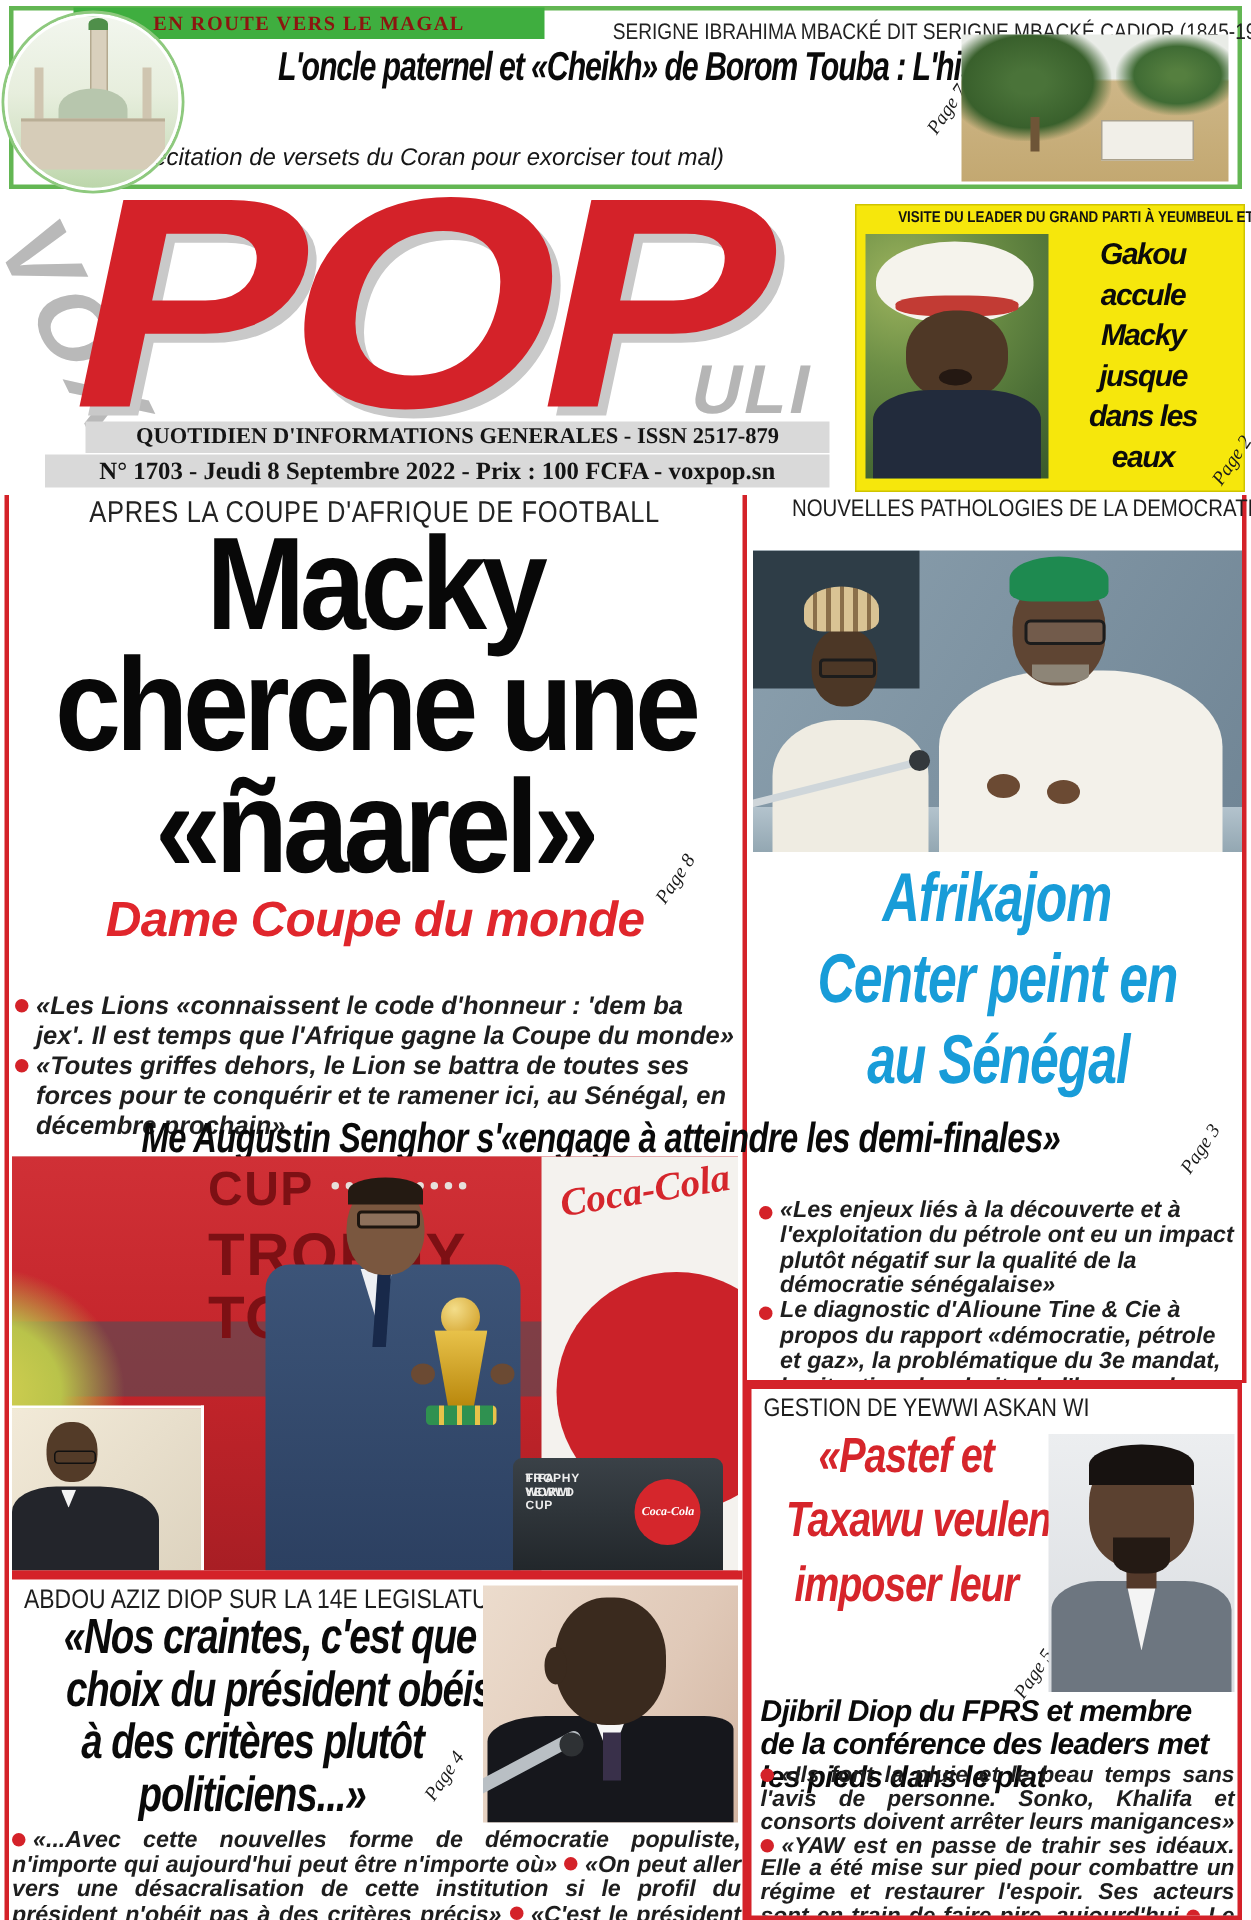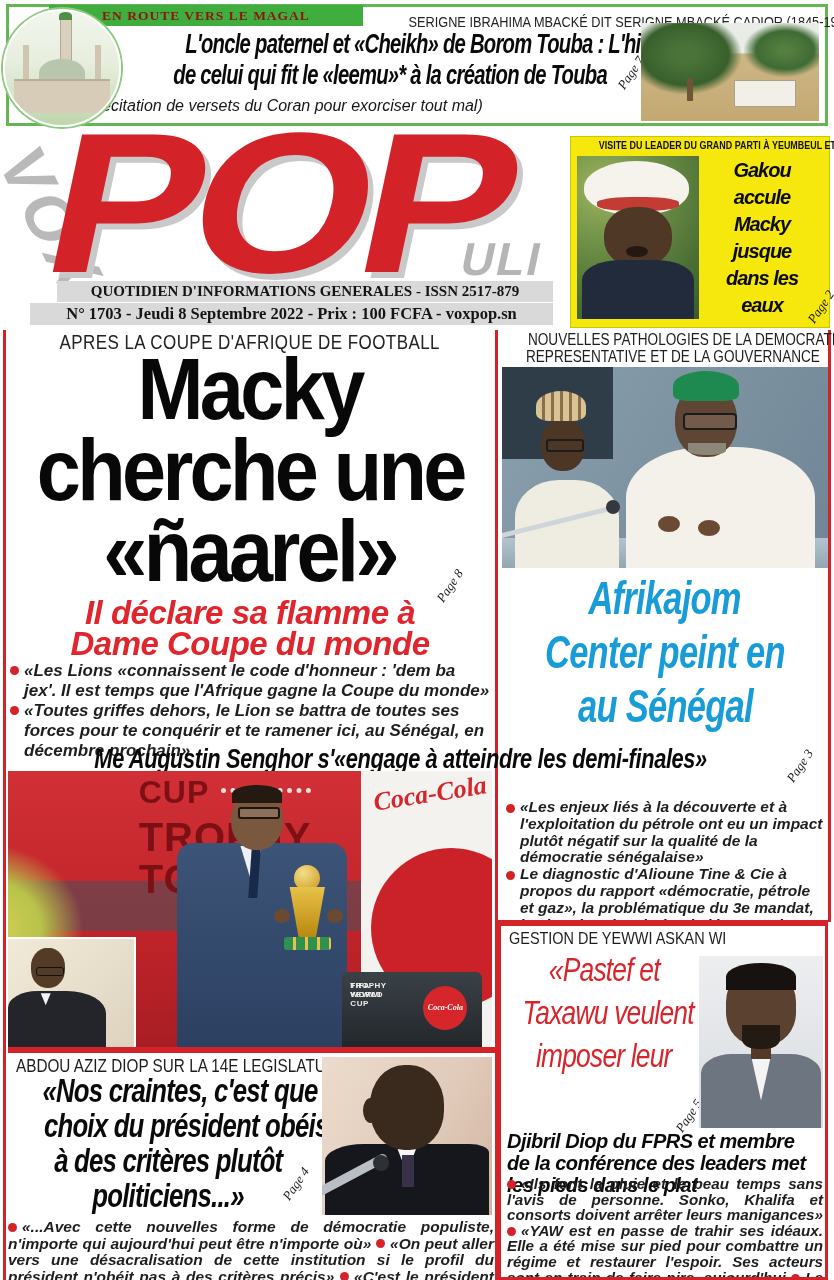--- a/index.html
+++ b/index.html
@@ -171,21 +171,21 @@
   .af-mic{left:-4%;top:76%;width:40%;height:5px;background:#cfd6da;transform:rotate(-14deg);}
   .af-mictip{left:32%;top:66%;width:14px;height:14px;border-radius:50%;background:#33383c;}
   .af-head{left:500px;top:571px;width:330px;font-weight:bold;font-style:italic;font-size:46px;
            line-height:54px;letter-spacing:-1px;color:#189cd8;}
   .af-bullets{left:506px;top:799px;width:320px;font-size:15.5px;line-height:16.8px;}
 
   
   .pf-box{left:498px;top:920px;width:330px;height:360px;background:#fff;
           border:3px solid #d42229;border-top-width:6px;box-sizing:border-box;overflow:hidden;}
   .pf-kick{left:8px;top:3px;font-size:17px;color:#1d1d1d;}
-  .pf-head{left:0;top:22px;width:206px;text-align:center;font-weight:normal;font-style:italic;
+  .pf-head{left:0;top:22px;width:206px;text-align:center;font-weight:bold;font-style:italic;
            font-size:33px;line-height:43px;letter-spacing:-1px;color:#d6252b;}
   .pf-photo{left:198px;top:30px;width:124px;height:172px;
             background:linear-gradient(180deg,#eceef0,#d9dce0);}
   .pf-hair{left:22%;top:4%;width:56%;height:16%;background:#171210;border-radius:50% 50% 0 0;}
   .pf-hd{left:22%;top:7%;width:56%;height:45%;background:#5b4130;border-radius:44% 44% 42% 42%;}
   .pf-brd{left:35%;top:40%;width:30%;height:14%;background:#241a14;border-radius:0 0 40% 40%;}
   .pf-neck{left:42%;top:50%;width:16%;height:10%;background:#53392a;}
   .pf-jkt{left:2%;top:57%;width:96%;height:43%;background:#6d7680;border-radius:26% 26% 0 0;}
   .pf-sh{left:42%;top:58%;width:16%;height:26%;background:#f4f4f4;clip-path:polygon(0 0,100% 0,50% 100%);}
   .pf-sub{left:6px;top:204px;width:314px;font-weight:bold;font-style:italic;font-size:20px;
@@ -197,21 +197,20 @@
 
 <div id="page">
 
   <div class="abs top-box">
     <div class="abs magal-tag">EN ROUTE VERS LE MAGAL</div>
     <div class="abs tb-kicker">
       <span class="cx cx85">SERIGNE IBRAHIMA MBACKÉ DIT SERIGNE MBACKÉ CADIOR (1845-1908)</span>
     </div>
     <div class="abs tb-headline">
       <div><span class="cx cx75">L'oncle paternel et «Cheikh» de Borom Touba : L'histoire</span></div>
-      <div><span class="cx cx75">de celui qui fit le «leemu»* à la création de Touba</span></div>
     </div>
     <div class="pgref" style="left:604px;top:58px;">Page 7</div>
     <div class="abs tb-foot">(*Récitation de versets du Coran pour exorciser tout mal)</div>
     <div class="ph mq">
       <div class="mq-t1"></div>
       <div class="mq-t2"></div>
       <div class="mq-min"></div>
       <div class="mq-tip"></div>
       <div class="mq-dome"></div>
       <div class="mq-base"></div>
@@ -259,21 +258,20 @@
   <div class="abs ld-kick ctr">
     <span class="cx cx85">APRES LA COUPE D'AFRIQUE DE FOOTBALL</span>
   </div>
   <div class="abs ld-head ctr">
     <div><span class="cx cx90">Macky</span></div>
     <div><span class="cx cx90">cherche une</span></div>
     <div><span class="cx cx90">«ñaarel»</span></div>
   </div>
   <div class="pgref" style="left:432px;top:578px;">Page 8</div>
   <div class="abs ld-deck ctr">
-    <div>Il déclare sa flamme à</div>
     <div>Dame Coupe du monde</div>
   </div>
   <div class="abs ld-bullets bullets">
     <div class="bul">
       <span class="dot"></span>
       <span>«Les Lions «connaissent le code d'honneur : 'dem ba jex'. Il est temps que l'Afrique gagne la Coupe du monde»</span>
     </div>
     <div class="bul">
       <span class="dot"></span>
       <span>«Toutes griffes dehors, le Lion se battra de toutes ses forces pour te conquérir et te ramener ici, au Sénégal, en décembre prochain»</span>
@@ -341,21 +339,20 @@
     <div class="lg-mictip"></div>
   </div>
   <div class="abs lg-bullets bullets">
     <span class="dot"></span><span>«...Avec cette nouvelles forme de démocratie populiste, n'importe qui aujourd'hui peut être n'importe où»</span>
     <span class="dot"></span><span>«On peut aller vers une désacralisation de cette institution si le profil du président n'obéit pas à des critères précis»</span>
     <span class="dot"></span><span>«C'est le président de l'Assemblée qui doit suppléer le Président en cas de démission ou décès»</span>
   </div>
 
   <div class="abs af-kick ctr">
     <div><span class="cx cx85">NOUVELLES PATHOLOGIES DE LA DEMOCRATIE</span></div>
-    <div><span class="cx cx85">REPRESENTATIVE ET DE LA GOUVERNANCE</span></div>
   </div>
   <div class="ph af-photo">
     <div class="af-win"></div>
     <div class="af-table"></div>
     <div class="af-m2-body"></div>
     <div class="af-m2-head"></div>
     <div class="af-m2-cap"></div>
     <div class="af-m2-glass"></div>
     <div class="af-m1-body"></div>
     <div class="af-m1-head"></div>

